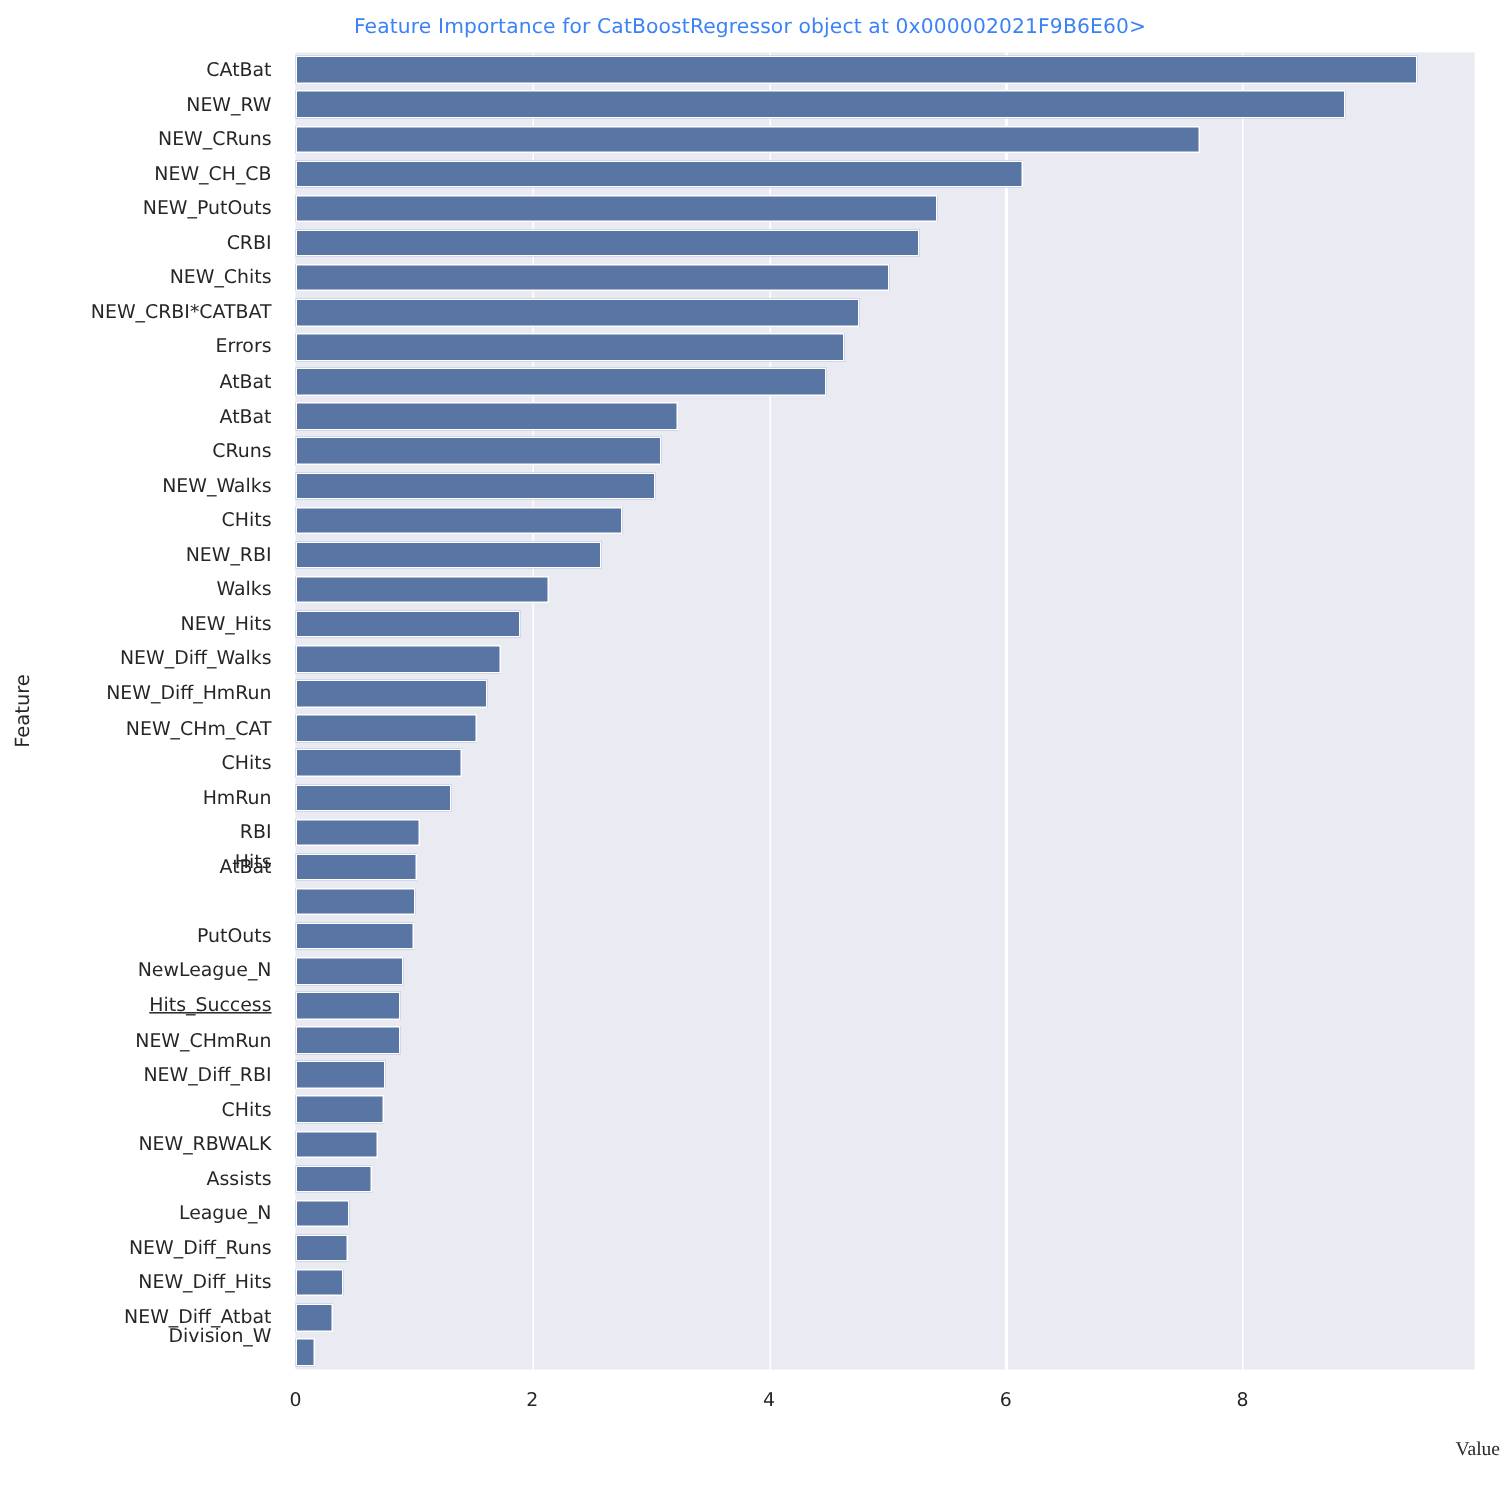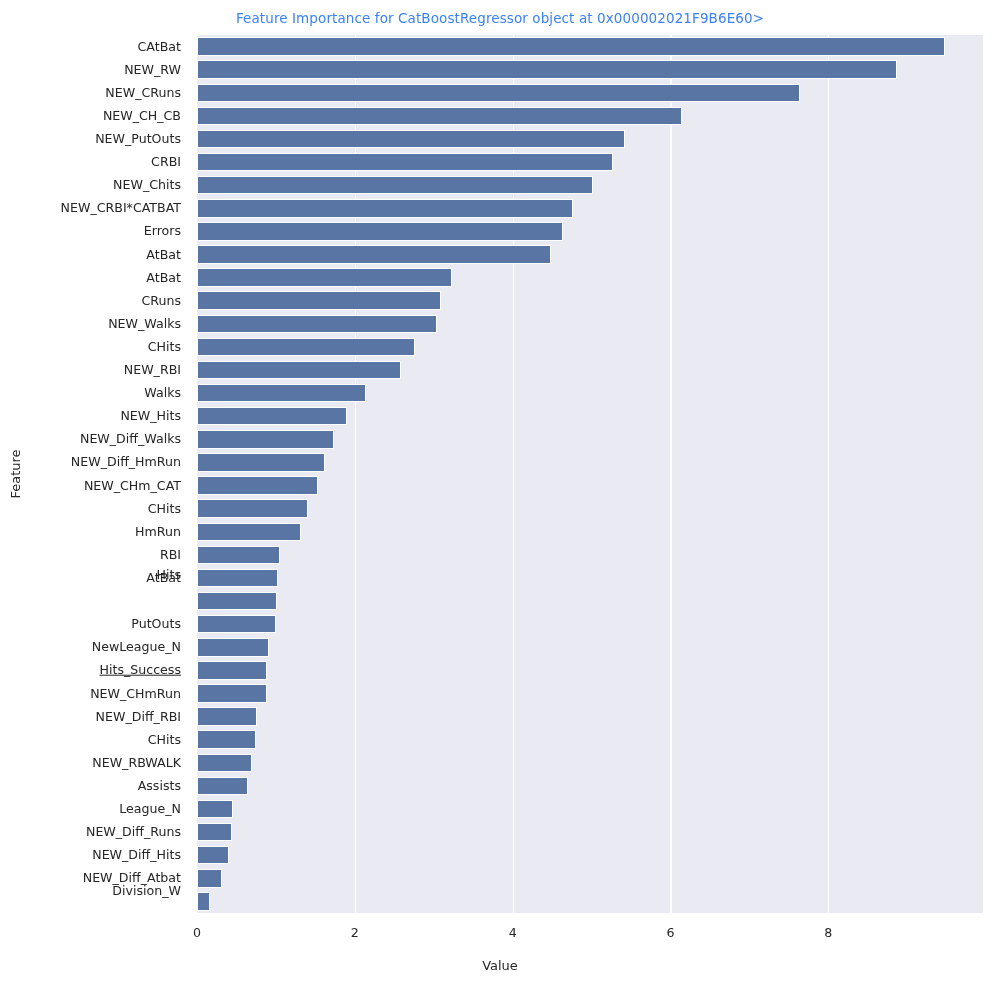--- a/index.html
+++ b/index.html
@@ -100,23 +100,24 @@
     font-size: 12.6px;
     color: #262626;
     transform: translateX(-50%);
     line-height: 1;
   }
   #xaxis-title {
     position: absolute;
     left: 0;
     top: 958px;
     width: 1000px;
-    text-align: center;
+    text-align: right;
     font-size: 13px;
     color: #262626;
+    font-family: Liberation Serif, serif;
   }
   #yaxis-title {
     position: absolute;
     left: 8px;
     top: 474px;
     font-size: 13px;
     color: #262626;
     transform: rotate(-90deg) translateX(-50%);
     transform-origin: left top;
     white-space: nowrap;

